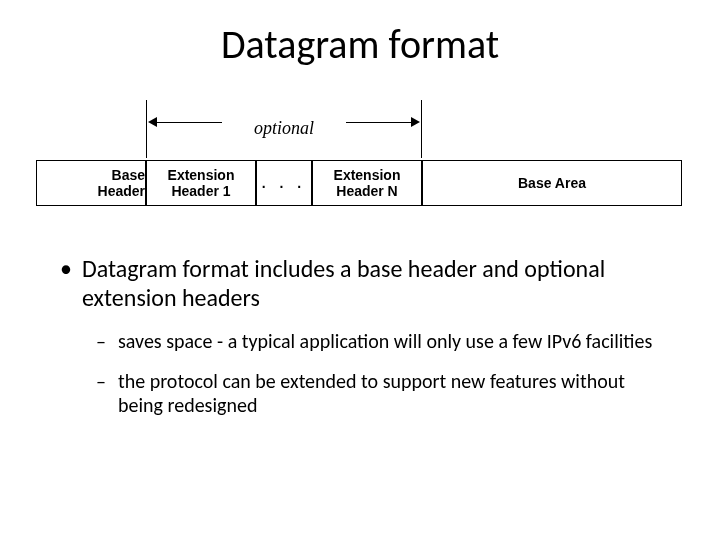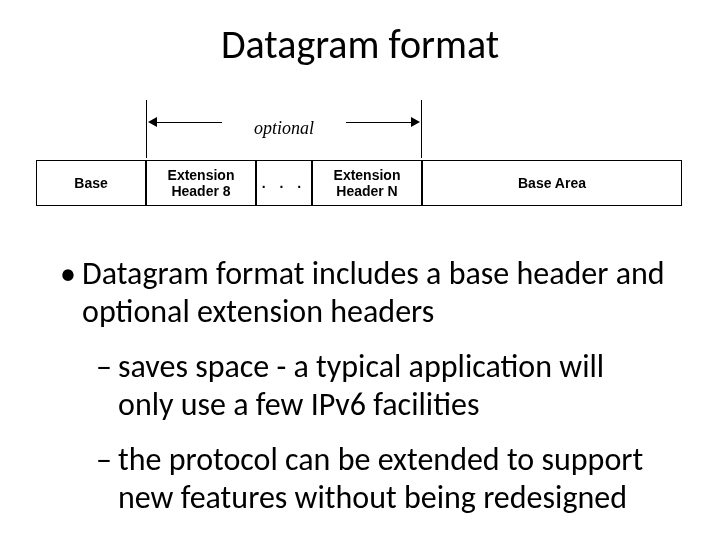--- a/index.html
+++ b/index.html
@@ -44,21 +44,21 @@
     box-sizing: border-box;
     text-align: center;
     line-height: 1.15;
     display: flex;
     flex-direction: column;
     justify-content: center;
     font-size: 14px;
     font-weight: 700;
     background: #fff;
   }
-  .box-base   { left: 0;    width: 110px; }
+  .box-base   { left: 0;    width: 110px; align-items: flex-end; }
   .box-ext1   { left: 110px; width: 110px; }
   .box-dots   { left: 220px; width: 56px;  font-size: 16px; letter-spacing: 5px; font-weight: 700; }
   .box-extn   { left: 276px; width: 110px; }
   .box-data   { left: 386px; width: 260px; }
   .two-line span { display: block; }
 
   
   .optional-wrap {
     position: absolute;
     top: 100px;
@@ -111,34 +111,34 @@
   .opt-arrowhead-right { right: 2px; border-left: 9px solid #000; }
 
   
   .body {
     position: absolute;
     top: 255px;
     left: 54px;
     width: 612px;
   }
   .lvl1 {
-    font-size: 32px;
+    font-size: 24px;
     line-height: 1.2;
     margin: 0 0 6px 0;
     padding-left: 28px;
     text-indent: -22px;
   }
   .lvl1::before {
     content: "•";
     display: inline-block;
     width: 22px;
     text-indent: 0;
   }
   .lvl2 {
-    font-size: 32px;
+    font-size: 20px;
     line-height: 1.2;
     margin: 16px 0 2px 0;
     padding-left: 64px;
     text-indent: -22px;
   }
   .lvl2::before {
     content: "–";
     display: inline-block;
     width: 22px;
     text-indent: 0;
@@ -157,24 +157,25 @@
     <div class="opt-arrowhead opt-arrowhead-left"></div>
     <div class="opt-arrow-line opt-arrow-left"></div>
     <div class="opt-label">optional</div>
     <div class="opt-arrow-line opt-arrow-right"></div>
     <div class="opt-arrowhead opt-arrowhead-right"></div>
   </div>
 
   <div class="diagram">
     <div class="box box-base two-line">
       <span>Base</span>
+      <span>Header</span>
     </div>
     <div class="box box-ext1 two-line">
       <span>Extension</span>
-      <span>Header 8</span>
+      <span>Header 1</span>
     </div>
     <div class="box box-dots">. . .</div>
     <div class="box box-extn two-line">
       <span>Extension</span>
       <span>Header N</span>
     </div>
     <div class="box box-data">Base Area</div>
   </div>
 
   <div class="body">

